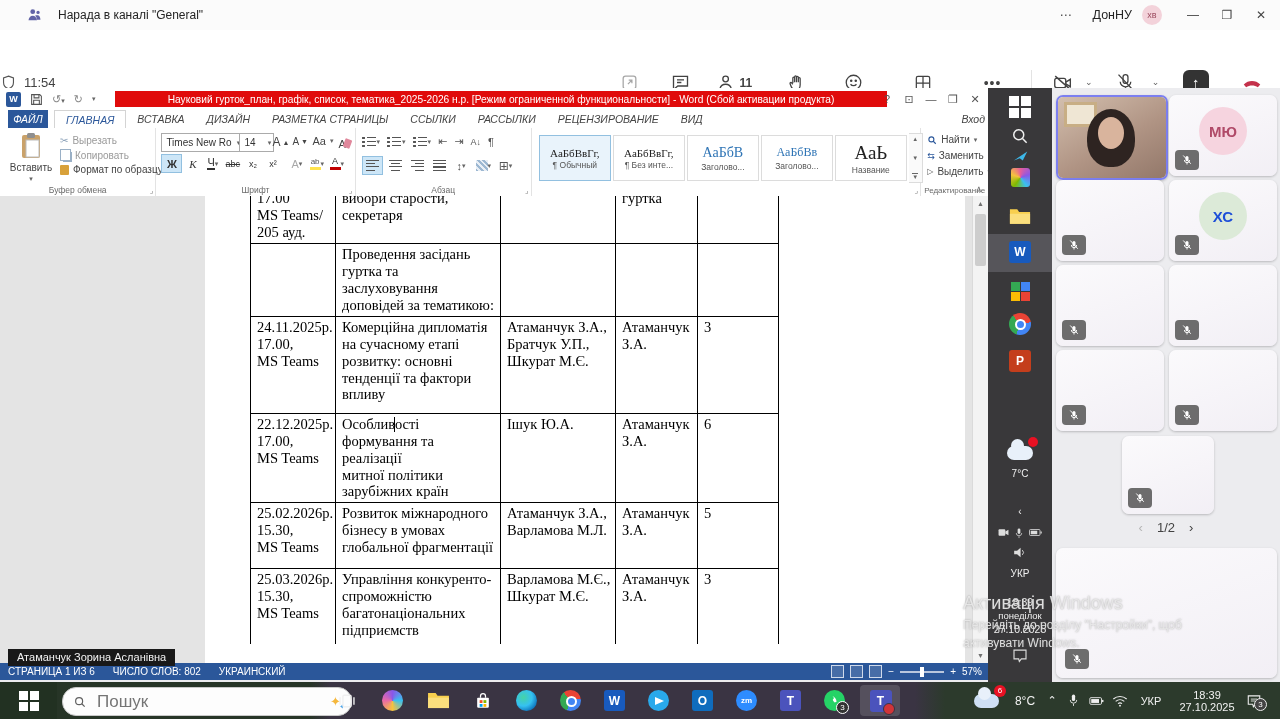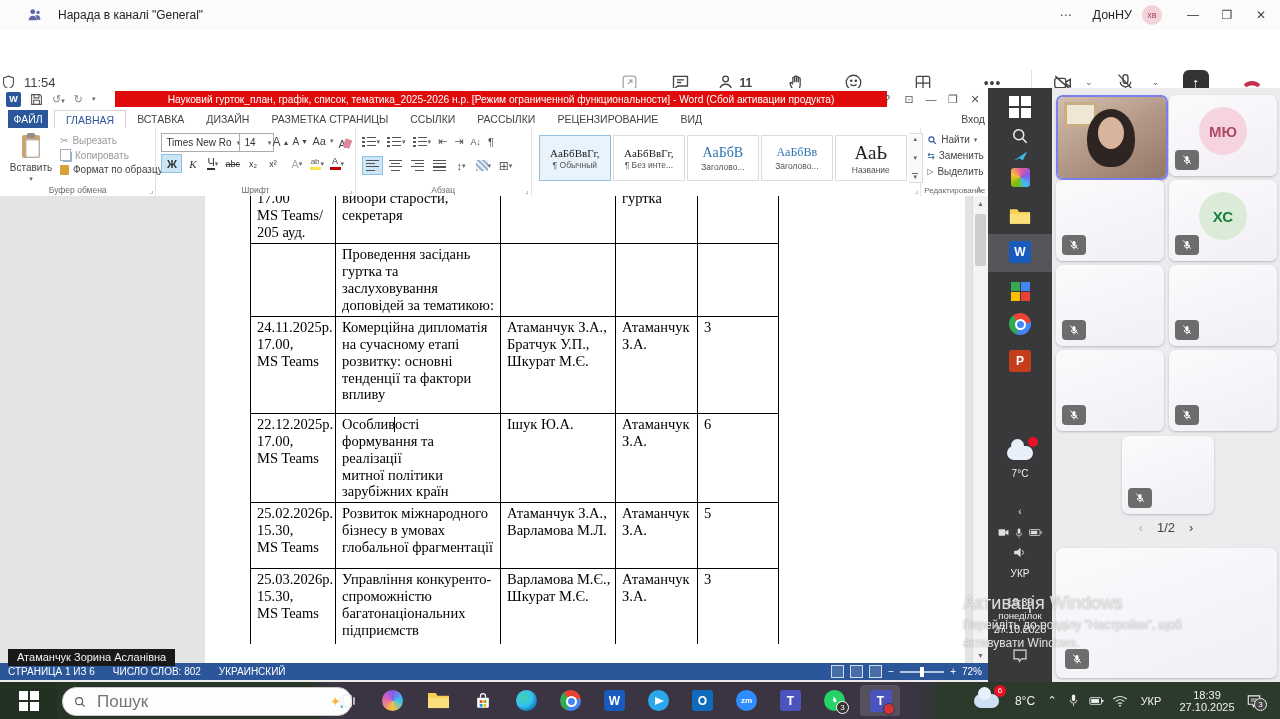--- a/index.html
+++ b/index.html
@@ -33,21 +33,21 @@
   .wword{left:0;top:88px;width:988px;height:592px;background:#fff;}
   .w-title{left:0;top:0;width:988px;height:22px;background:#fff;}
   .qat{left:6px;top:0;height:22px;gap:9px;color:#555;font-size:11px;}
   .wicon{width:15px;height:15px;background:#2b579a;border-radius:2px;color:#fff;font-size:9px;font-weight:bold;
          display:flex;align-items:center;justify-content:center;}
   .redtitle{left:115px;top:3px;width:760px;height:16px;background:#e00b0b;color:#fff;font-size:10.2px;
             display:flex;align-items:center;justify-content:center;white-space:nowrap;overflow:hidden;padding:0 6px;}
   .wctl{right:2px;top:0;height:22px;gap:0;color:#555;font-size:11px;}
   .wctl span{width:22px;text-align:center;}
 
-  .w-tabs{left:0;top:22px;width:988px;height:18px;background:#fff;border-bottom:1px solid #d4d4d4;font-size:10.5px;}
+  .w-tabs{left:0;top:22px;width:988px;height:18px;background:#fff;border-bottom:1px solid #d4d4d4;font-size:10.5px;font-style:italic;}
   .tab-file{left:8px;top:0;width:40px;height:18px;background:#2b579a;color:#fff;display:flex;align-items:center;justify-content:center;}
   .tabs-row{left:54px;top:0;height:18px;display:flex;}
   .wtab{padding:0 11px;display:flex;align-items:center;color:#444;}
   .wtab.active{color:#2b579a;background:#fff;border:1px solid #d4d4d4;border-bottom:1px solid #fff;height:18px;}
   .signin{right:3px;top:3px;font-size:10.5px;color:#444;}
 
   .w-ribbon{left:0;top:40px;width:988px;height:68px;background:#fff;border-bottom:1px solid #d4d4d4;display:flex;}
   .rgroup{position:relative;height:68px;border-right:1px solid #e3e3e3;}
   .glabel{position:absolute;bottom:1px;left:0;right:0;text-align:center;font-size:8.5px;color:#6a6a6a;}
   .launch{position:absolute;bottom:1px;right:2px;font-size:8px;color:#8a8a8a;}
@@ -652,21 +652,21 @@
       </div>
       <div class="sright">
         <span class="vico"></span>
         <span class="vico"></span>
         <span class="vico"></span>
         <span>−</span>
         <span class="ztrack">
             <span class="zthumb"></span>
           </span>
         <span>+</span>
-        <span>72%</span>
+        <span>57%</span>
       </div>
     </div>
   </div>
 
   <div class="abs vbar">
     <div class="abs vhl"></div>
     <div class="vitem" style="top:8px;">
         <span class="winlogo">
           <i></i>
           <i></i>
@@ -782,21 +782,21 @@
             <g stroke="#fff" stroke-width="1.3" fill="none">
               <rect x="6" y="2.5" width="4" height="7" rx="2" fill="#fff" stroke="none"></rect>
               <path d="M4.5 8a3.5 3.5 0 0 0 7 0M8 11.5V14"></path>
               <path d="M3 2l10 11"></path>
             </g>
           </svg>
         </span>
     </div>
 
     <div class="ptile" style="left:117px;top:92px;width:108px;height:81px;">
-      <span class="pavatar" style="top:12px;width:48px;height:48px;;background:#dcead8;color:#15803d">ХС</span>
+      <span class="pavatar" style="top:12px;width:48px;height:48px;;background:#dcead8;color:#1d4ed8">ХС</span>
       <span class="mutebadge">
           <svg width="12" height="12" viewBox="0 0 16 16">
             <g stroke="#fff" stroke-width="1.3" fill="none">
               <rect x="6" y="2.5" width="4" height="7" rx="2" fill="#fff" stroke="none"></rect>
               <path d="M4.5 8a3.5 3.5 0 0 0 7 0M8 11.5V14"></path>
               <path d="M3 2l10 11"></path>
             </g>
           </svg>
         </span>
     </div>

